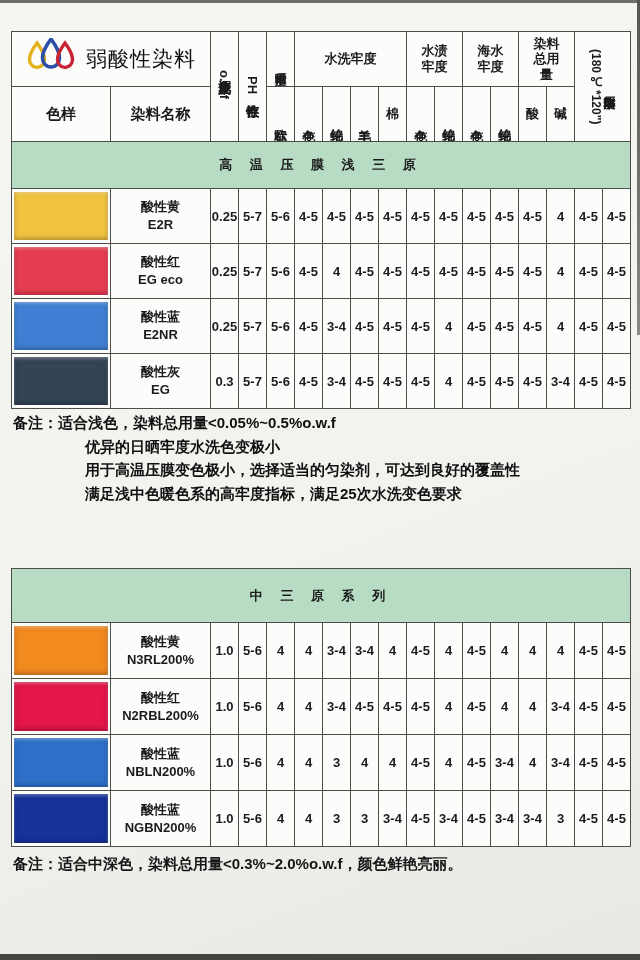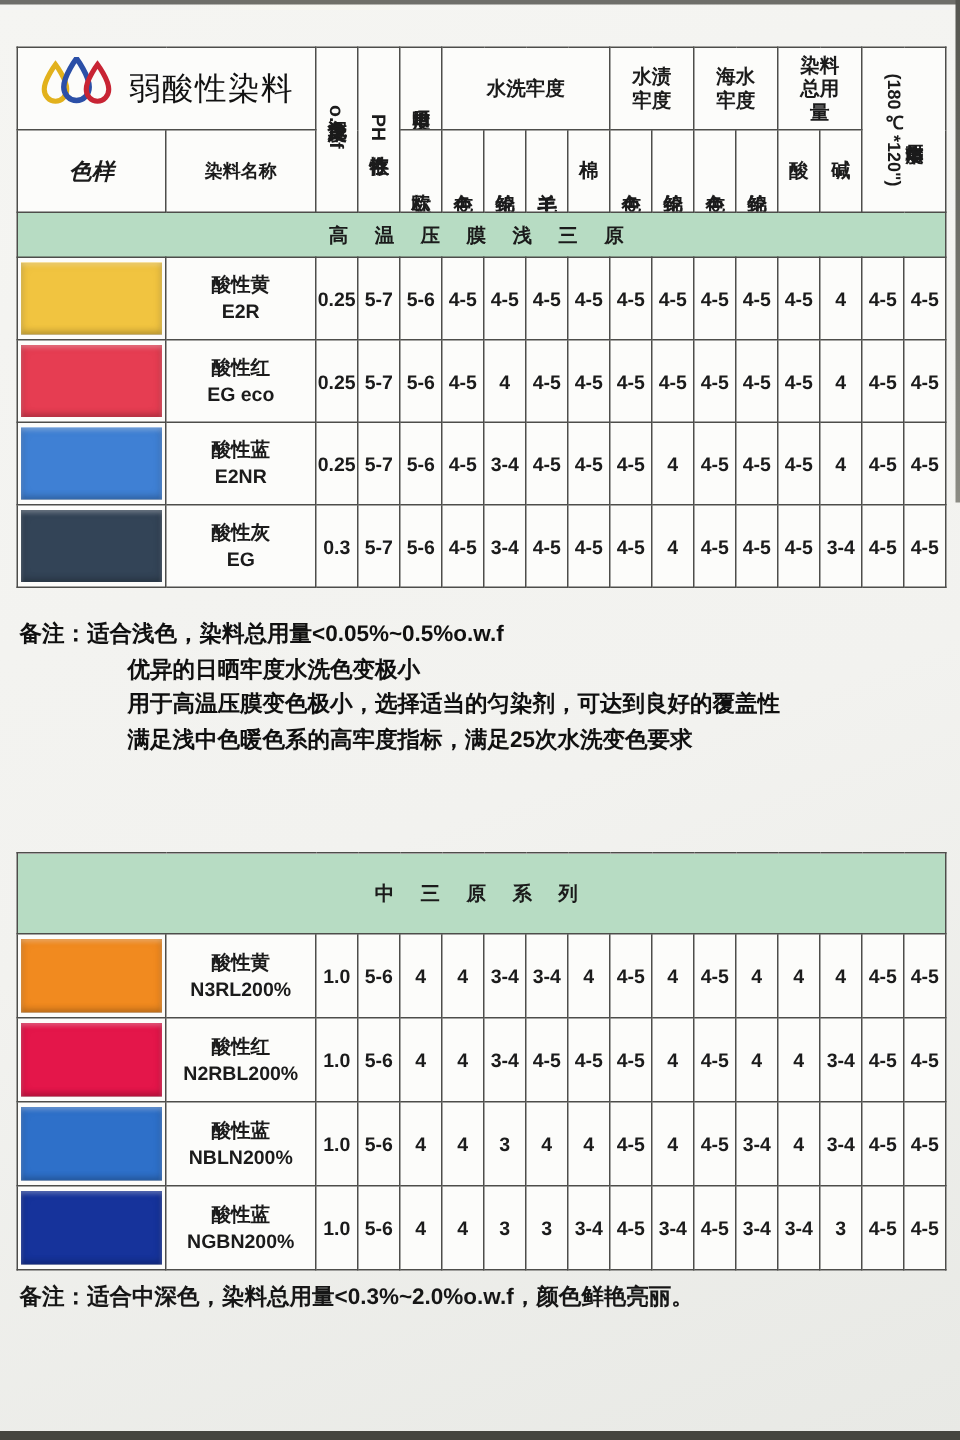--- a/index.html
+++ b/index.html
@@ -15,21 +15,21 @@
 
   table.tbl{border-collapse:collapse;table-layout:fixed;width:619px;background:#fcfcfa;}
   table.tbl td{
     border:1px solid #4d4d4a;text-align:center;vertical-align:middle;
     padding:0;font-size:13px;font-weight:600;color:#1b1b1b;overflow:hidden;
   }
   .t1{position:absolute;left:11px;top:31px;}
   .t2{position:absolute;left:11px;top:568px;}
 
   tr.hA{height:55px;} tr.hB{height:55px;}
-  tr.ban1{height:30px;padding-left:24px;} tr.ban2{height:54px;}
+  tr.ban1{height:47px;padding-left:24px;} tr.ban2{height:54px;}
   tr.r1{height:55px;} tr.r2{height:56px;}
 
   td.banner-cell{
     font-size:21px;font-weight:700;letter-spacing:7px;color:#1e2c23;
   }
   .logo-cell{padding:2px;}
   .logo-wrap{display:flex;align-items:center;justify-content:center;gap:8px;}
   .brand{font-size:21px;font-weight:400;letter-spacing:1px;color:#111;}
 
   .v{writing-mode:vertical-rl;text-orientation:mixed;display:inline-block;line-height:1.05;}
@@ -87,22 +87,22 @@
     <td colspan="2"><span class="wrap2">海水牢度</span></td>
     <td colspan="2"><span class="wrap2">染料总用量</span></td>
     <td colspan="2" rowspan="2">
       <div class="vcols">
         <span class="v">(180℃*120")</span>
         <span class="v">耐热压牢度</span>
       </div>
     </td>
   </tr>
   <tr class="hB">
-    <td style="font-size:15px;font-style:italic;">色样</td>
-    <td style="font-size:12px;">染料名称</td>
+    <td style="font-size:15px;">色样</td>
+    <td style="font-size:15px;">染料名称</td>
     <td><span class="v">欧标</span></td>
     <td><span class="v">色变</span></td>
     <td><span class="v">锦纶</span></td>
     <td><span class="v">羊毛</span></td>
     <td>棉</td>
     <td><span class="v">色变</span></td>
     <td><span class="v">锦纶</span></td>
     <td><span class="v">色变</span></td>
     <td><span class="v">锦纶</span></td>
     <td>酸</td>

